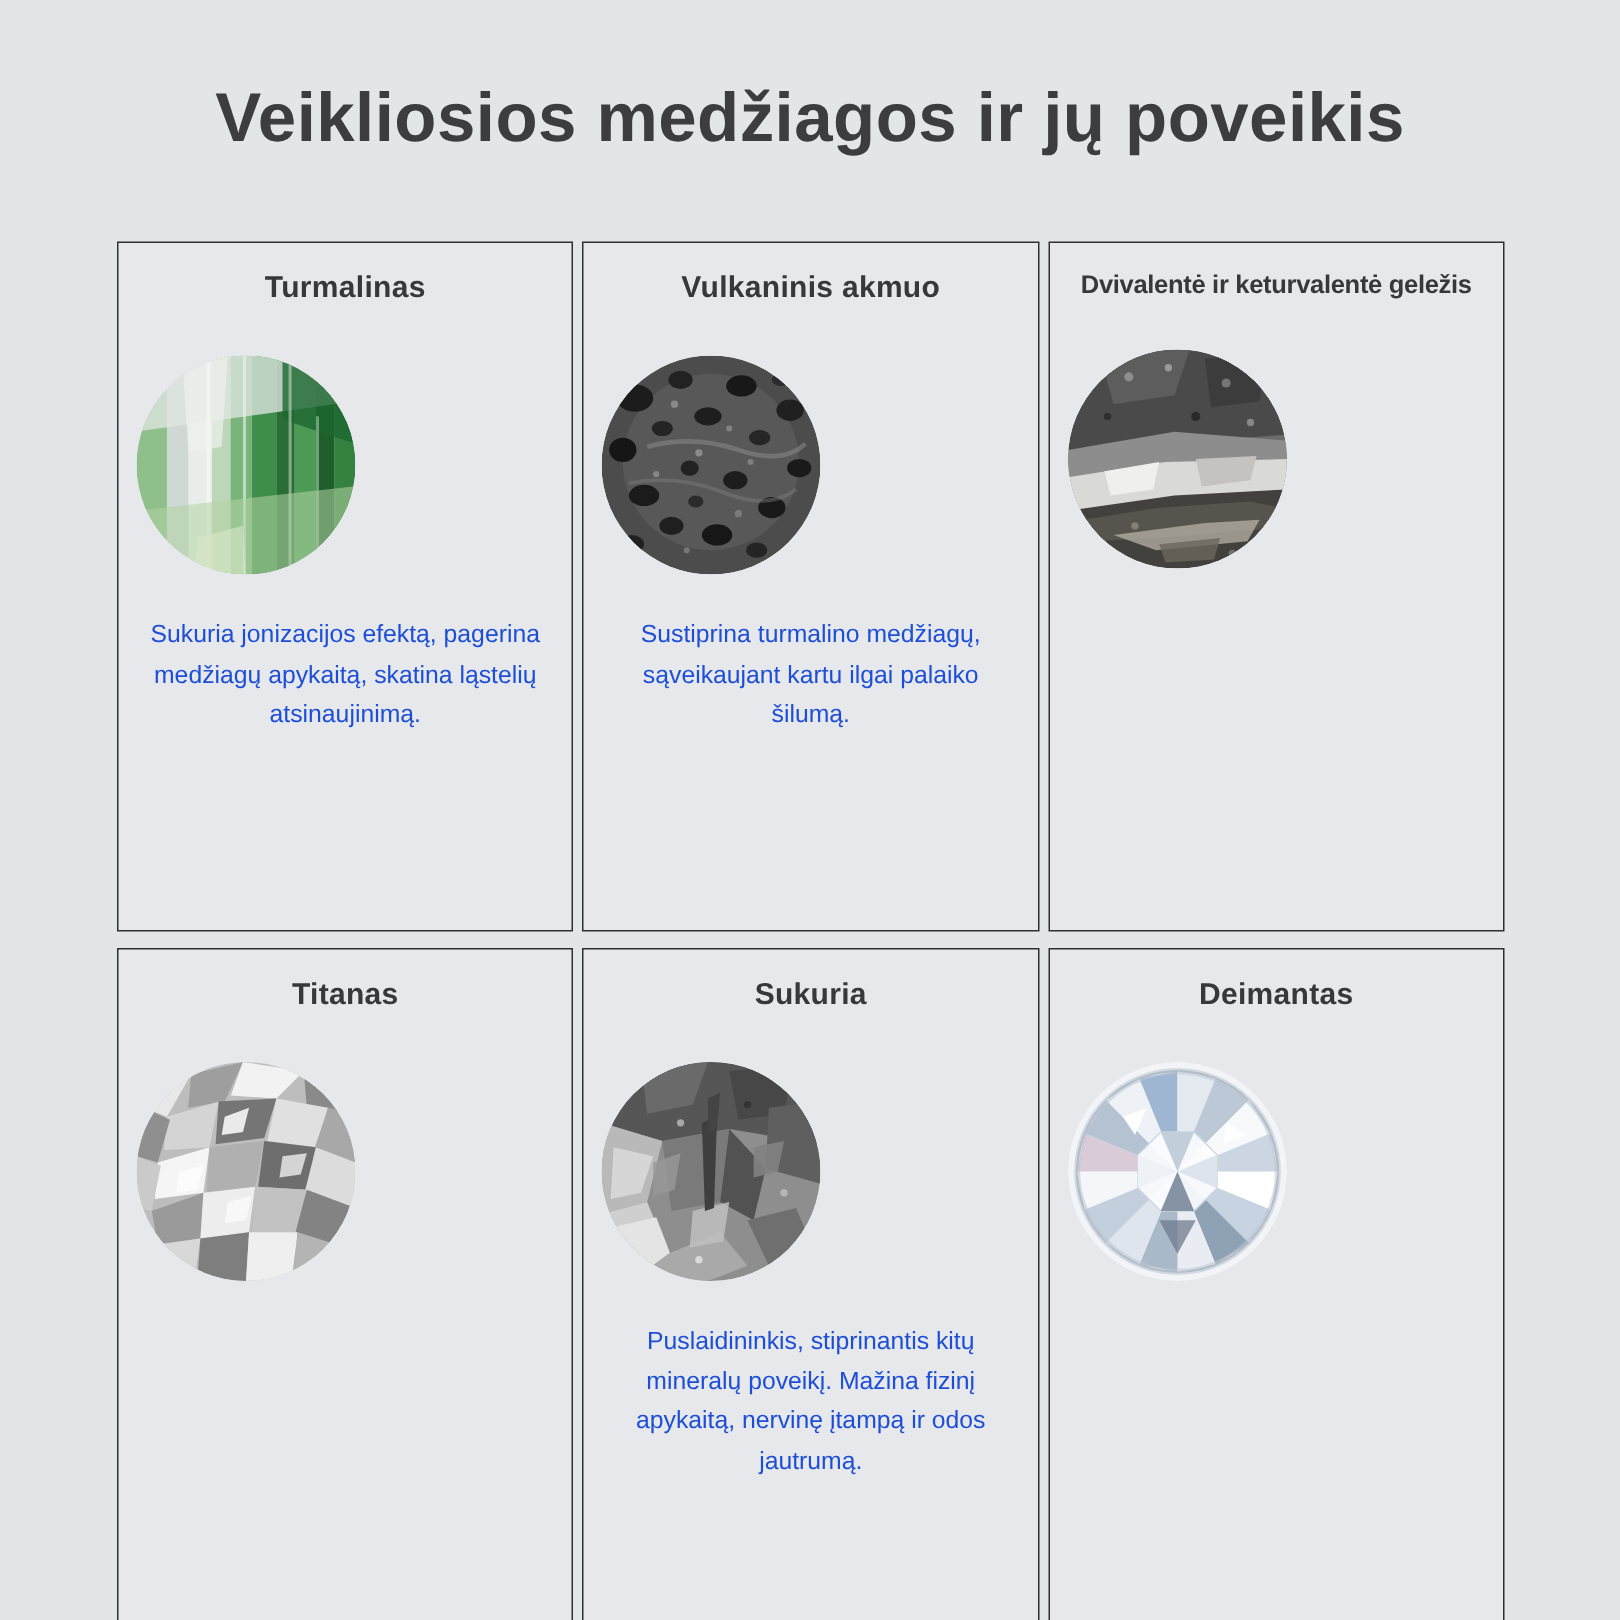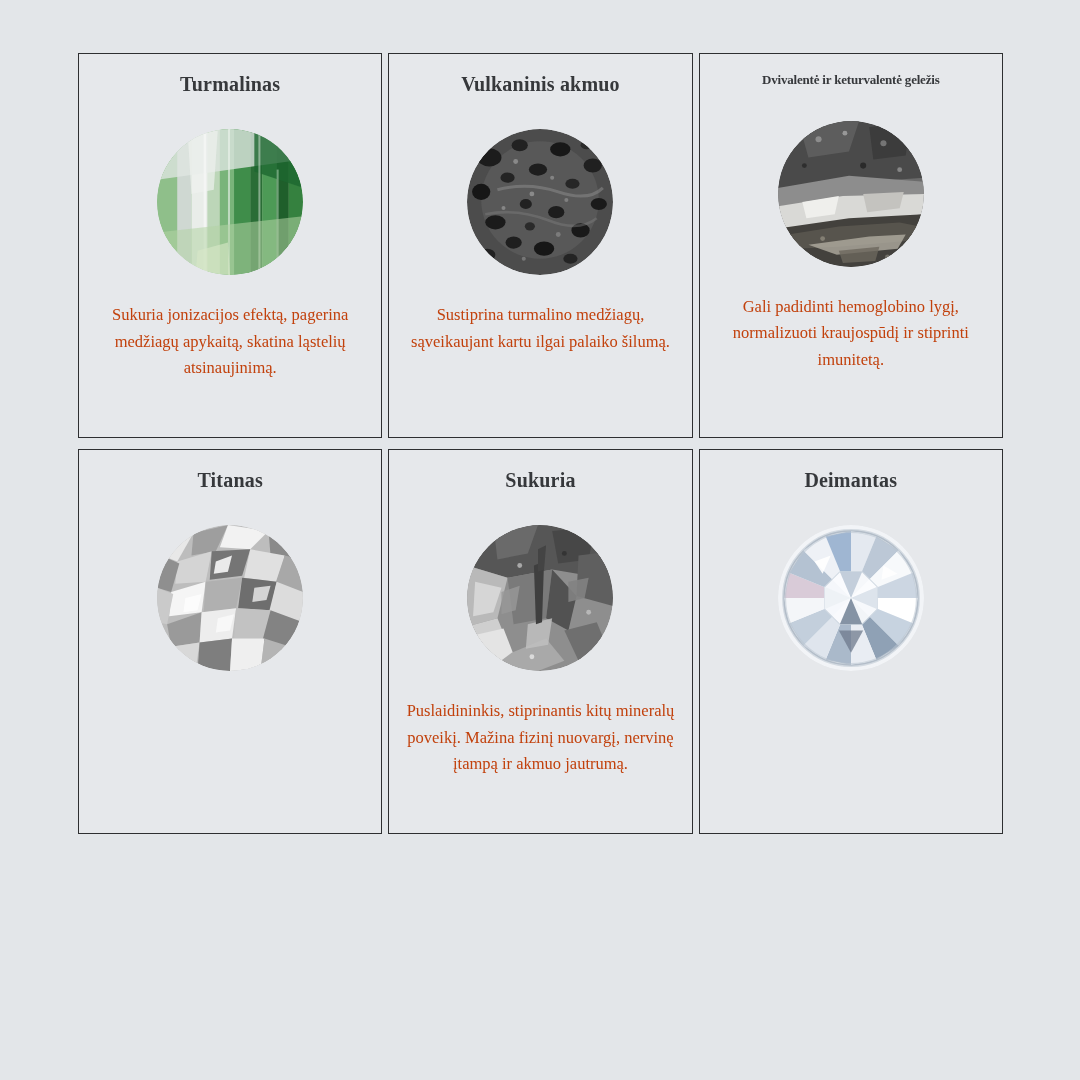--- a/index.html
+++ b/index.html
@@ -31,65 +31,64 @@
   .grid {
     margin: 53px 77px 0 78px;
     display: grid;
     grid-template-columns: repeat(3, 1fr);
     column-gap: 6px;
     row-gap: 11px;
   }
   .card {
     border: 1.6px solid #2e2f31;
     background: #e6e8eb;
-    height: 385px;
+    height: 460px;
     box-sizing: border-box;
     padding: 18px 12px 0;
     display: flex;
     flex-direction: column;
-    align-items: center;
-    font-family: Liberation Serif, serif;
   }
   .card-title {
     margin: 0;
     font-size: 20px;
     font-weight: 700;
     color: #36383b;
     text-align: center;
     line-height: 1.2;
     letter-spacing: 0.2px;
   }
   .card-title--small {
-    font-size: 13px;
+    font-size: 17px;
     letter-spacing: -0.2px;
     white-space: nowrap;
   }
   .circle {
     width: 146px;
     height: 146px;
     border-radius: 50%;
     overflow: hidden;
     margin-top: 33px;
     flex: none;
   }
   .circle svg { display: block; width: 146px; height: 146px; }
   .card-desc {
     margin: 27px 4px 0;
     font-size: 16.5px;
     line-height: 1.62;
-    color: #c2410c;
+    color: #1d4ed8;
     text-align: center;
   }
 </style>
 </head>
 <body>
 
 <div class="page">
 
   <h1 class="title">
+    <span class="line">Veikliosios medžiagos ir jų poveikis</span>
   </h1>
 
   <div class="grid">
 
     <section class="card">
       <h2 class="card-title">Turmalinas</h2>
       <div class="circle">
         <svg viewBox="0 0 144 144" xmlns="http://www.w3.org/2000/svg">
           <defs>
               <clipPath id="clip1">
@@ -195,21 +194,20 @@
             <polygon points="84,72 124,70 120,86 88,90" fill="#c4c3bf"></polygon>
             <polygon points="0,106 70,96 144,92 144,144 0,144" fill="#43413d"></polygon>
             <polygon points="10,112 60,104 120,100 140,104 130,118 60,124 16,126" fill="#5a574f" opacity="0.9"></polygon>
             <polygon points="30,122 90,114 126,112 118,126 58,132" fill="#b5b1a6" opacity="0.75"></polygon>
             <polygon points="60,128 100,124 96,138 64,140" fill="#6b675c" opacity="0.8"></polygon>
             <circle cx="44" cy="116" r="2.4" fill="#8f8a7d" opacity="0.8"></circle>
             <circle cx="108" cy="134" r="2.4" fill="#7d7a72" opacity="0.8"></circle>
           </g>
         </svg>
       </div>
-      <p class="card-desc">Gali padidinti hemoglobino lygį, normalizuoti kraujospūdį ir stiprinti imunitetą.</p>
     </section>
 
     <section class="card">
       <h2 class="card-title">Titanas</h2>
       <div class="circle">
         <svg viewBox="0 0 144 144" xmlns="http://www.w3.org/2000/svg">
           <defs>
               <clipPath id="clip4">
                 <circle cx="72" cy="72" r="72"></circle>
               </clipPath>
@@ -275,21 +273,21 @@
             <polygon points="70,24 78,20 76,44 70,46" fill="#444444"></polygon>
             <polygon points="34,66 52,60 48,84 34,88" fill="#989898" opacity="0.8"></polygon>
             <polygon points="100,56 120,52 116,72 100,76" fill="#828282" opacity="0.9"></polygon>
             <circle cx="52" cy="40" r="2.4" fill="#cccccc" opacity="0.7"></circle>
             <circle cx="96" cy="28" r="2.4" fill="#2f2f2f" opacity="0.8"></circle>
             <circle cx="120" cy="86" r="2.4" fill="#d2d2d2" opacity="0.6"></circle>
             <circle cx="64" cy="130" r="2.4" fill="#efefef" opacity="0.7"></circle>
           </g>
         </svg>
       </div>
-      <p class="card-desc">Puslaidininkis, stiprinantis kitų mineralų poveikį. Mažina fizinį nuovargį, nervinę įtampą ir akmuo jautrumą.</p>
+      <p class="card-desc">Puslaidininkis, stiprinantis kitų mineralų poveikį. Mažina fizinį apykaitą, nervinę įtampą ir odos jautrumą.</p>
     </section>
 
     <section class="card">
       <h2 class="card-title">Deimantas</h2>
       <div class="circle">
         <svg viewBox="0 0 144 144" xmlns="http://www.w3.org/2000/svg">
           <defs>
               <clipPath id="clip6">
                 <circle cx="72" cy="72" r="72"></circle>
               </clipPath>

